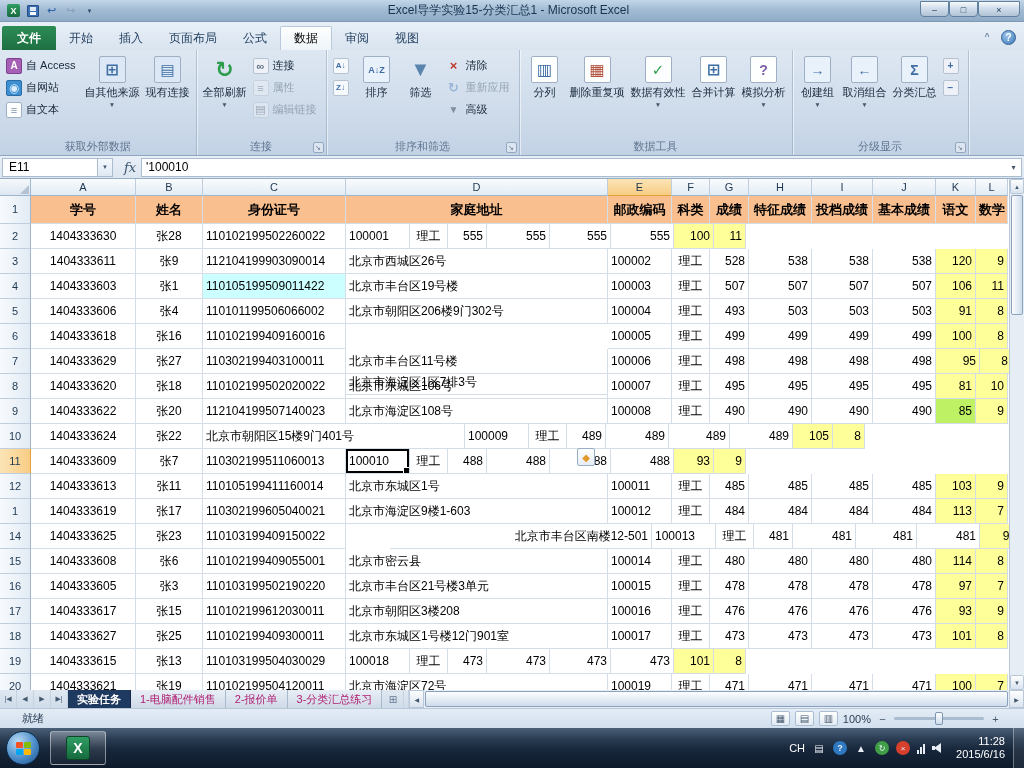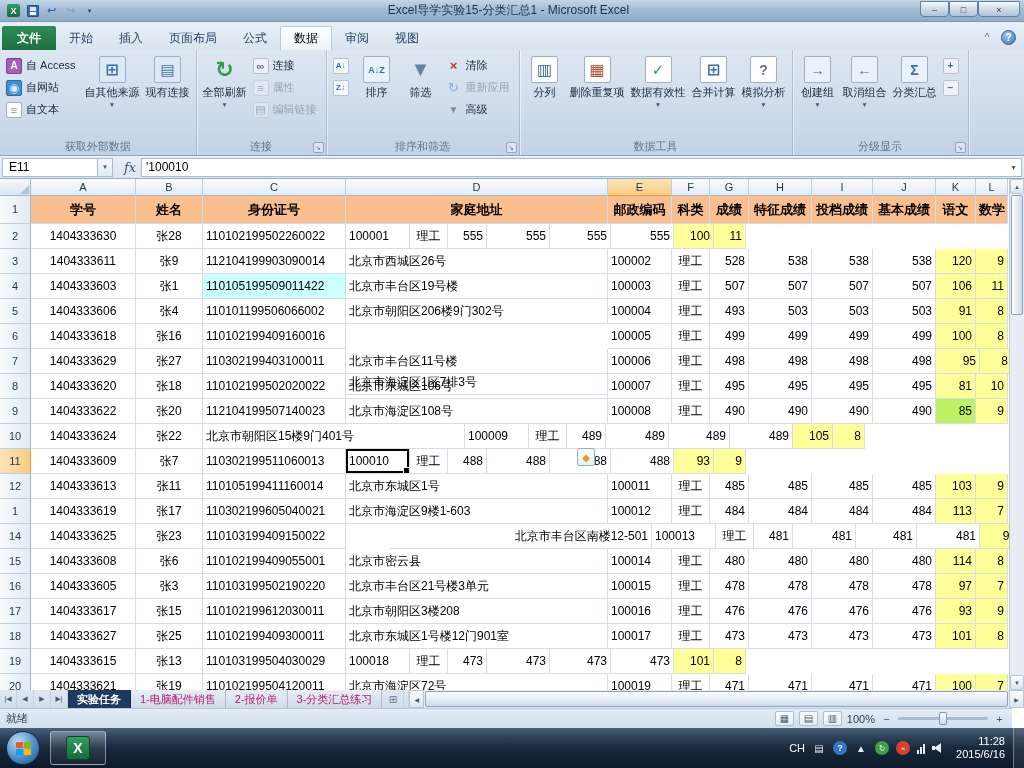--- a/index.html
+++ b/index.html
@@ -87,21 +87,21 @@
 .navbtn{width:17px;display:flex;align-items:center;justify-content:center;font-size:7px;color:#44586e;border-right:1px solid #c6d2e0}
 #sheettabs{display:flex}
 .stab{padding:0 9px;display:flex;align-items:center;font-size:11px;color:#b01e72;background:linear-gradient(#e8eef6,#cfdae7);border-right:1px solid #a9bace}
 .stab.active{background:#1f3a60;color:#fff;font-weight:bold;border-right:1px solid #16294a}
 .inserttab{width:22px;display:flex;align-items:center;justify-content:center;color:#5f7590;font-size:10px;border-right:1px solid #c6d2e0}
 #hscroll{flex:1;display:flex;margin-left:4px;background:#e7edf5;border-left:1px solid #c6d2e0}
 .harrow{width:15px;display:flex;align-items:center;justify-content:center;font-size:6px;color:#44586e;background:linear-gradient(#fdfefe,#d9e3ef);border:1px solid #b9c8d9}
 #hthumb{flex:1;margin:1px;background:linear-gradient(#fdfefe,#cfdcec);border:1px solid #8aa2bd;border-radius:2px}
 
 
-#statusbar{position:absolute;top:708px;left:0;right:12px;height:20px;background:linear-gradient(#e3ecf6,#d2dfee);border-top:1px solid #b9c8d9;display:flex;align-items:center;font-size:11px;color:#2b3f55;padding:0 6px}
+#statusbar{position:absolute;top:708px;left:0;right:0;height:20px;background:linear-gradient(#e3ecf6,#d2dfee);border-top:1px solid #b9c8d9;display:flex;align-items:center;font-size:11px;color:#2b3f55;padding:0 22px}
 #statusright{margin-left:auto;display:flex;align-items:center;gap:5px}
 .viewbtn{width:19px;height:15px;display:flex;align-items:center;justify-content:center;font-size:10px;color:#44586e;background:linear-gradient(#fdfefe,#e3ebf4);border:1px solid #aabcd0;border-radius:2px}
 .zoombtn{width:13px;text-align:center;color:#44586e;font-size:11px}
 #zoomtrack{width:90px;height:3px;background:#aabcd0;border-radius:2px;position:relative}
 #zoomthumb{position:absolute;left:41px;top:-5px;width:8px;height:13px;background:linear-gradient(#fdfefe,#cfdcec);border:1px solid #7e96b2;border-radius:2px}
 
 
 #taskbar{position:absolute;top:728px;left:0;right:0;height:40px;background:linear-gradient(#4a6078,#2a3c52 28%,#17263a 55%,#0d1a2b);display:flex;align-items:center}
 #startorb{width:34px;height:34px;border-radius:50%;margin:0 8px 0 6px;background:radial-gradient(circle at 35% 30%,#b8dcf5,#4b8cc8 55%,#1c4f86);border:1px solid #0e2c4e;display:grid;grid-template-columns:7px 7px;grid-template-rows:6px 6px;gap:1px;align-content:center;justify-content:center}
 #startorb span{border-radius:1px}

